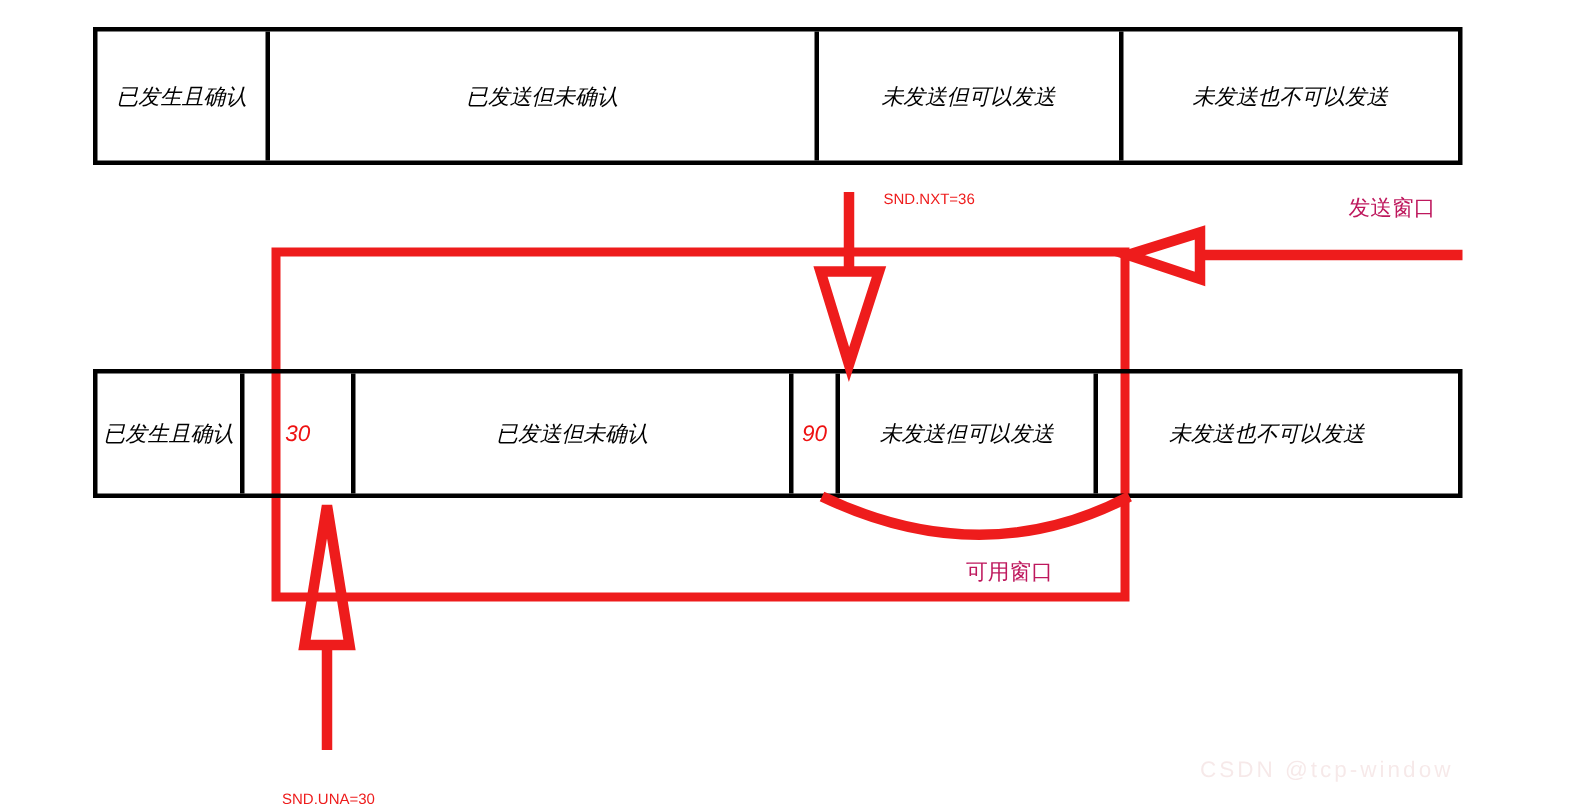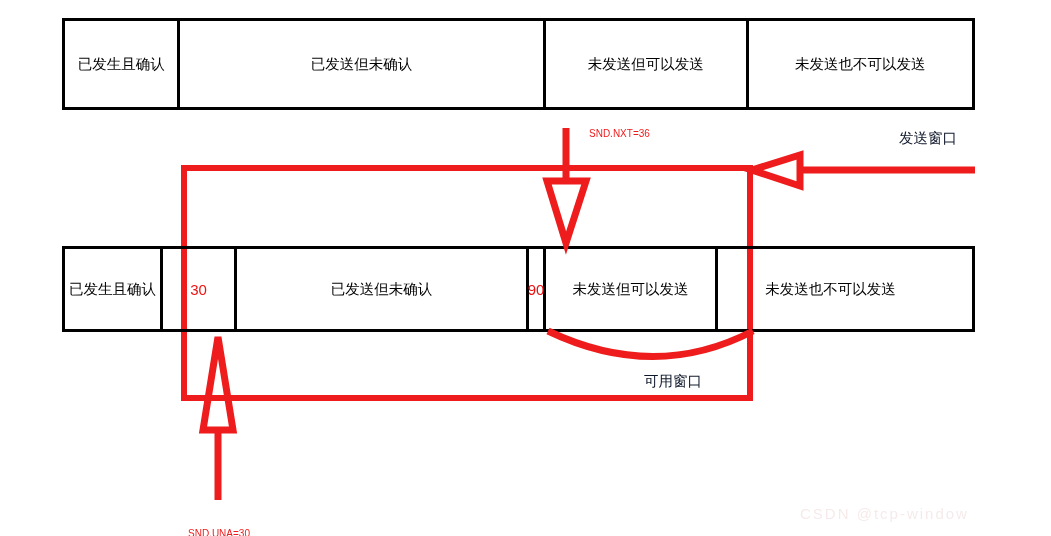--- a/index.html
+++ b/index.html
@@ -30,20 +30,21 @@
     position: relative;
     display: flex;
     align-items: center;
     justify-content: center;
     box-sizing: border-box;
     border-right: 3px solid #000000;
     font-size: 14.5px;
     color: #000000;
     white-space: nowrap;
     background: transparent;
+    font-style: italic;
   }
   .bar .cell:last-child { border-right: none; }
   .bar .cell.num { color: #ee1111; font-size: 15px; }
 
   #bar-top  { left: 62px; top: 18px;  width: 913px; height: 92px; }
   #bar-bot  { left: 62px; top: 246px; width: 913px; height: 86px; }
 
   
   #window-rect {
     position: absolute;
@@ -56,21 +57,21 @@
     background: transparent;
   }
 
   
   .lbl {
     position: absolute;
     white-space: nowrap;
     font-size: 10px;
   }
   .lbl.red   { color: #ee1c1c; }
-  .lbl.black { color: #0f172a; }
+  .lbl.black { color: #be185d; }
 
   #lbl-sndnxt   { left: 589px; top: 128px; }
   #lbl-sndwin   { left: 899px; top: 129px; font-size: 14.5px; }
   #lbl-avail    { left: 644px; top: 372px; font-size: 14.5px; }
   #lbl-snduna   { left: 188px; top: 528px; }
 
   
   #overlay {
     position: absolute;
     left: 0; top: 0;
@@ -104,21 +105,21 @@
     <div class="cell" style="width:204px">未发送但可以发送</div>
     <div class="cell" style="width:225px">未发送也不可以发送</div>
   </div>
 
   <div id="window-rect"></div>
 
   <div id="bar-bot" class="bar">
     <div class="cell" style="width:98px">已发生且确认</div>
     <div class="cell num" style="width:74px">30</div>
     <div class="cell" style="width:292px">已发送但未确认</div>
-    <div class="cell num" style="width:17px">90</div>
+    <div class="cell num" style="width:31px">90</div>
     <div class="cell" style="width:172px">未发送但可以发送</div>
     <div class="cell" style="width:225px">未发送也不可以发送</div>
   </div>
 
   <svg id="overlay" viewBox="0 0 1051 536">
 
     <g>
       <polyline points="566,128 566,181 586,181 566,243 547,181 566,181" fill="none" stroke="#ee1c1c" stroke-width="7" stroke-linejoin="miter" stroke-linecap="butt"></polyline>
     </g>
 

